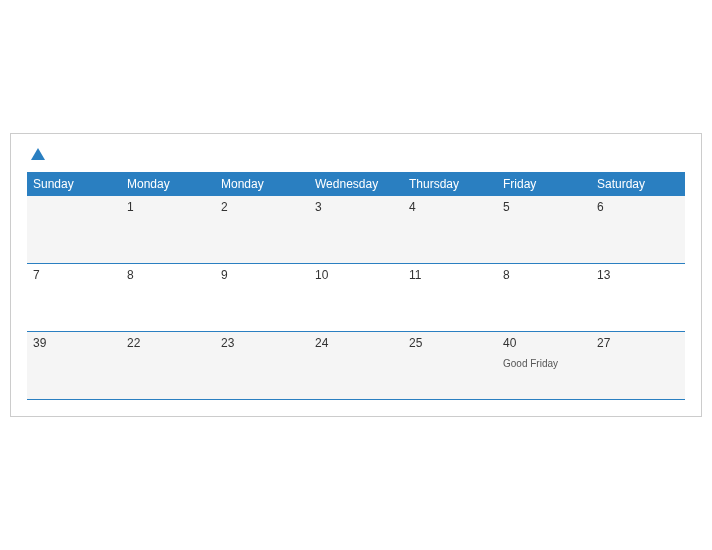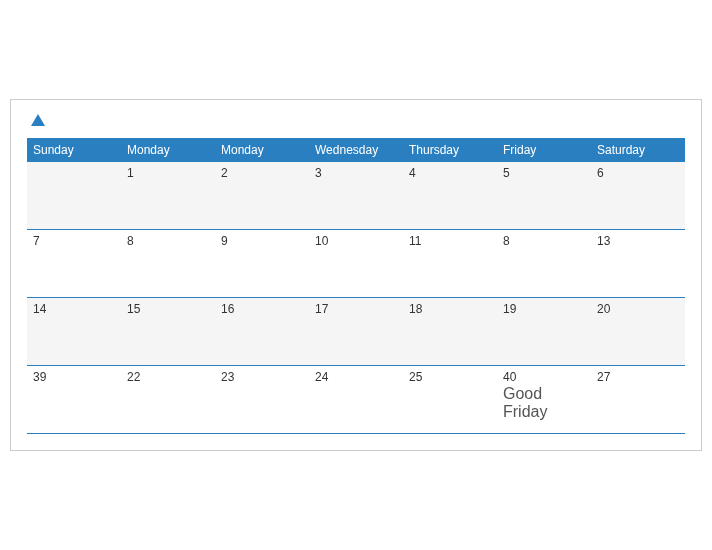--- a/index.html
+++ b/index.html
@@ -96,23 +96,23 @@
     .calendar-table tbody tr:nth-child(even) td {
       background: #fff;
     }
     .day-number {
       display: block;
       font-size: 12px;
       color: #333;
     }
     .holiday {
       display: block;
-      font-size: 16px;
+      font-size: 10px;
       color: #555;
-      margin-top: 1px;
+      margin-top: 8px;
     }
   </style>
 </head>
 <body>
 
 <div class="calendar-container">
   <div class="header">
     <div class="logo">
       <div class="logo-row">
         <span class="logo-general"></span>
@@ -178,43 +178,20 @@
           </td>
           <td>
             <span class="day-number">8</span>
           </td>
           <td>
             <span class="day-number">13</span>
           </td>
         </tr>
         <tr>
           <td>
-            <span class="day-number">14</span>
-          </td>
-          <td>
-            <span class="day-number">15</span>
-          </td>
-          <td>
-            <span class="day-number">16</span>
-          </td>
-          <td>
-            <span class="day-number">17</span>
-          </td>
-          <td>
-            <span class="day-number">18</span>
-          </td>
-          <td>
-            <span class="day-number">19</span>
-          </td>
-          <td>
-            <span class="day-number">20</span>
-          </td>
-        </tr>
-        <tr>
-          <td>
             <span class="day-number">39</span>
           </td>
           <td>
             <span class="day-number">22</span>
           </td>
           <td>
             <span class="day-number">23</span>
           </td>
           <td>
             <span class="day-number">24</span>

